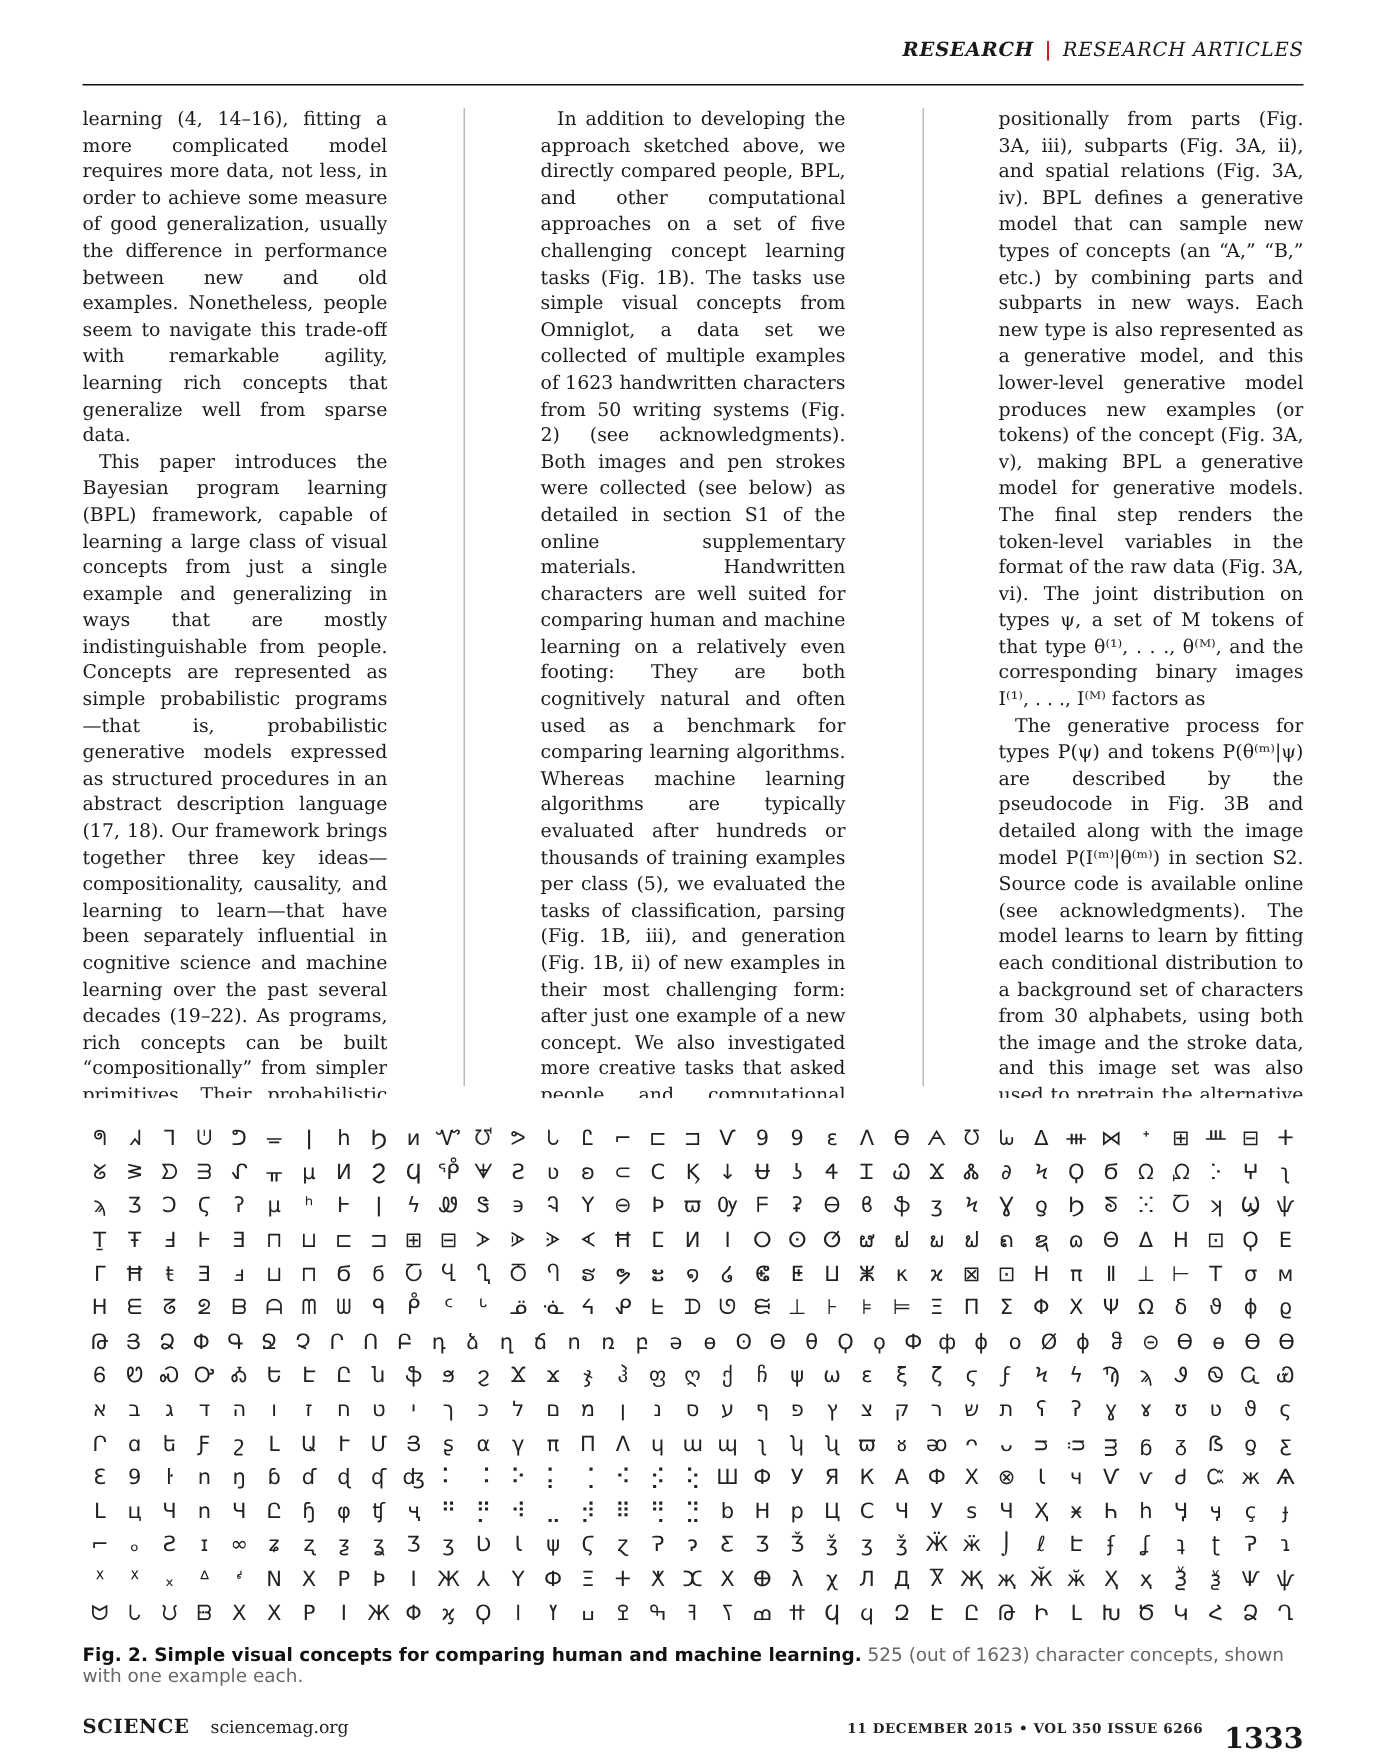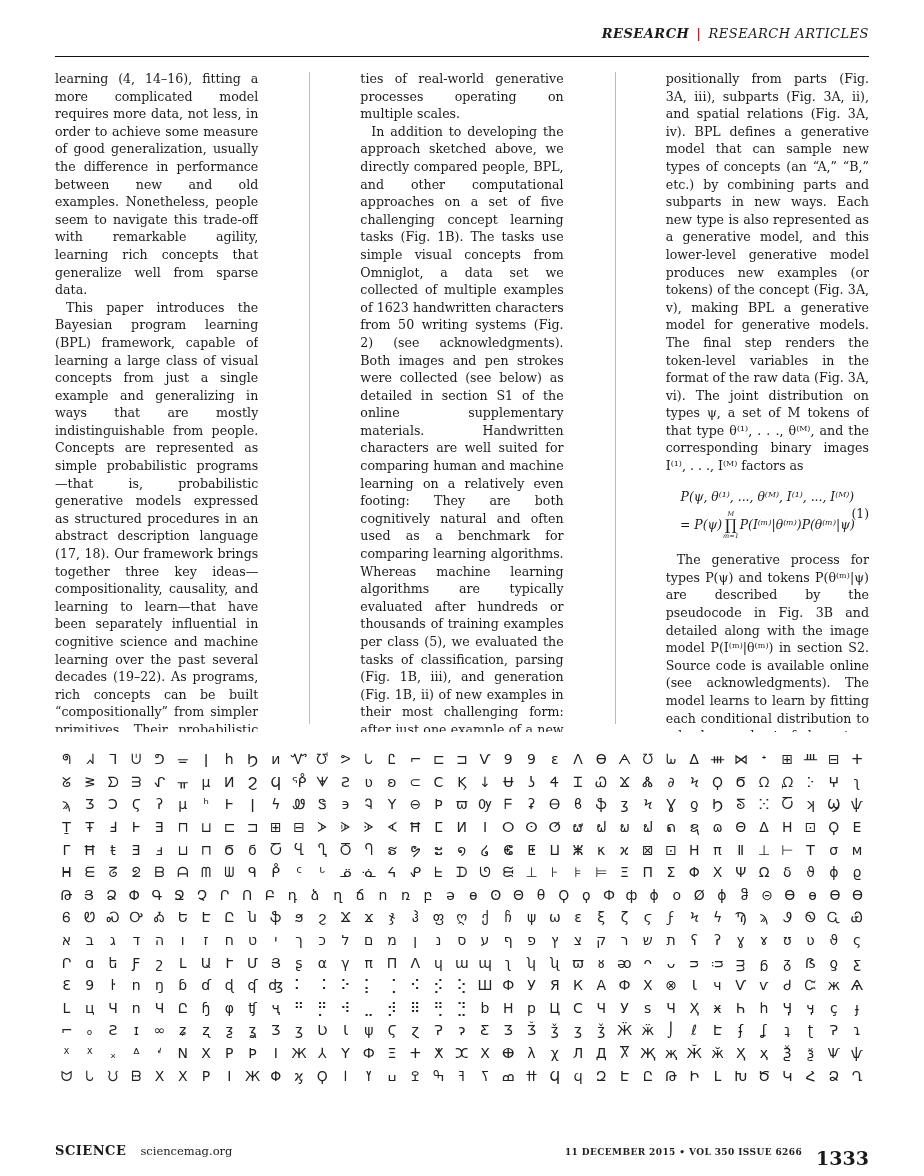--- a/index.html
+++ b/index.html
@@ -56,38 +56,26 @@
   </div>
   <div class="hdr-rule"></div>
 
   <div class="cols">
     <div class="col">
       <p>learning (4, 14–16), fitting a more complicated model requires more data, not less, in order to achieve some measure of good generalization, usually the difference in performance between new and old examples. Nonetheless, people seem to navigate this trade-off with remarkable agility, learning rich concepts that generalize well from sparse data.</p>
       <p class="ind">This paper introduces the Bayesian program learning (BPL) framework, capable of learning a large class of visual concepts from just a single example and generalizing in ways that are mostly indistinguishable from people. Concepts are represented as simple probabilistic programs—that is, probabilistic generative models expressed as structured procedures in an abstract description language (17, 18). Our framework brings together three key ideas—compositionality, causality, and learning to learn—that have been separately influential in cognitive science and machine learning over the past several decades (19–22). As programs, rich concepts can be built “compositionally” from simpler primitives. Their probabilistic semantics handle noise and support creative generalizations in a procedural form that (unlike other probabilistic models) naturally captures the abstract “causal” structure of the real-world processes that produce examples of a category. Learning proceeds by constructing programs that best explain the observations under a Bayesian criterion, and the model “learns to learn” (23, 24) by developing hierarchical priors that allow previous experience with related concepts to ease learning of new concepts (25, 26). These priors represent a learned inductive bias (27) that abstracts the key regularities and dimensions of variation holding across both types of concepts and across instances (or tokens) of a concept in a given domain. In short, BPL can construct new programs by reusing the pieces of existing ones, capturing the causal and compositional proper-</p>
     </div>
     <div class="gut"></div>
     <div class="col">
-      <p>ties of real-world generative processes operating on multiple scales.</p>
       <p class="ind">In addition to developing the approach sketched above, we directly compared people, BPL, and other computational approaches on a set of five challenging concept learning tasks (Fig. 1B). The tasks use simple visual concepts from Omniglot, a data set we collected of multiple examples of 1623 handwritten characters from 50 writing systems (Fig. 2) (see acknowledgments). Both images and pen strokes were collected (see below) as detailed in section S1 of the online supplementary materials. Handwritten characters are well suited for comparing human and machine learning on a relatively even footing: They are both cognitively natural and often used as a benchmark for comparing learning algorithms. Whereas machine learning algorithms are typically evaluated after hundreds or thousands of training examples per class (5), we evaluated the tasks of classification, parsing (Fig. 1B, iii), and generation (Fig. 1B, ii) of new examples in their most challenging form: after just one example of a new concept. We also investigated more creative tasks that asked people and computational models to generate new concepts (Fig. 1B, iv). BPL was compared with three deep learning models, a classic pattern recognition algorithm, and various lesioned versions of the model—a breadth of comparisons that serve to isolate the role of each modeling ingredient (see section S4 for descriptions of alternative models). We compare with two varieties of deep convolutional networks (28), representative of the current leading approaches to object recognition (7), and a hierarchical deep (HD) model (29), a probabilistic model needed for our more generative tasks and specialized for one-shot learning.</p>
 
     </div>
     <div class="gut"></div>
     <div class="col">
       <p>positionally from parts (Fig. 3A, iii), subparts (Fig. 3A, ii), and spatial relations (Fig. 3A, iv). BPL defines a generative model that can sample new types of concepts (an “A,” “B,” etc.) by combining parts and subparts in new ways. Each new type is also represented as a generative model, and this lower-level generative model produces new examples (or tokens) of the concept (Fig. 3A, v), making BPL a generative model for generative models. The final step renders the token-level variables in the format of the raw data (Fig. 3A, vi). The joint distribution on types ψ, a set of M tokens of that type θ⁽¹⁾, . . ., θ⁽ᴹ⁾, and the corresponding binary images I⁽¹⁾, . . ., I⁽ᴹ⁾ factors as</p>
-      <div class="equation">
-        <div class="eq-l1">P(ψ, θ⁽¹⁾, ..., θ⁽ᴹ⁾, I⁽¹⁾, ..., I⁽ᴹ⁾)</div>
-        <div class="eq-l2">
-          <span>= P(ψ)</span><span class="prod">
-              <span class="pt">M</span>
-              <span class="ps">∏</span>
-              <span class="pb">m=1</span>
-            </span><span>P(I⁽ᵐ⁾|θ⁽ᵐ⁾)P(θ⁽ᵐ⁾|ψ)</span>
-        </div>
-        <span class="eq-num">(1)</span>
-      </div>
       <p class="ind">The generative process for types P(ψ) and tokens P(θ⁽ᵐ⁾|ψ) are described by the pseudocode in Fig. 3B and detailed along with the image model P(I⁽ᵐ⁾|θ⁽ᵐ⁾) in section S2. Source code is available online (see acknowledgments). The model learns to learn by fitting each conditional distribution to a background set of characters from 30 alphabets, using both the image and the stroke data, and this image set was also used to pretrain the alternative deep learning models. Neither the production data nor any alphabets from this set are used in the subsequent evaluation tasks, which provide the models with only raw images of novel characters.</p>
 
     </div>
   </div>
 
   <div class="figure">
       <div class="glyph-row">
         <span class="glyph">ᖗ</span>
         <span class="glyph">ᖽ</span>
         <span class="glyph">ᒣ</span>
@@ -638,20 +626,23 @@
         <span class="glyph">Լ</span>
         <span class="glyph">Խ</span>
         <span class="glyph">Ծ</span>
         <span class="glyph">Կ</span>
         <span class="glyph">Հ</span>
         <span class="glyph">Ձ</span>
         <span class="glyph">Ղ</span>
       </div>
     </div>
 
+  <div class="caption">
+    <span class="cb">Fig. 2. Simple visual concepts for comparing human and machine learning.</span><span class="cr"> 525 (out of 1623) character concepts, shown with one example each.</span>
+  </div>
 
   <div class="footer">
     <div class="f-left">
       <span class="jn">SCIENCE</span><span class="site">sciencemag.org</span>
     </div>
     <div class="f-right">
       <span class="issue">11 DECEMBER 2015 • VOL 350 ISSUE 6266</span>
         <span class="pg">1333</span>
     </div>
   </div>

